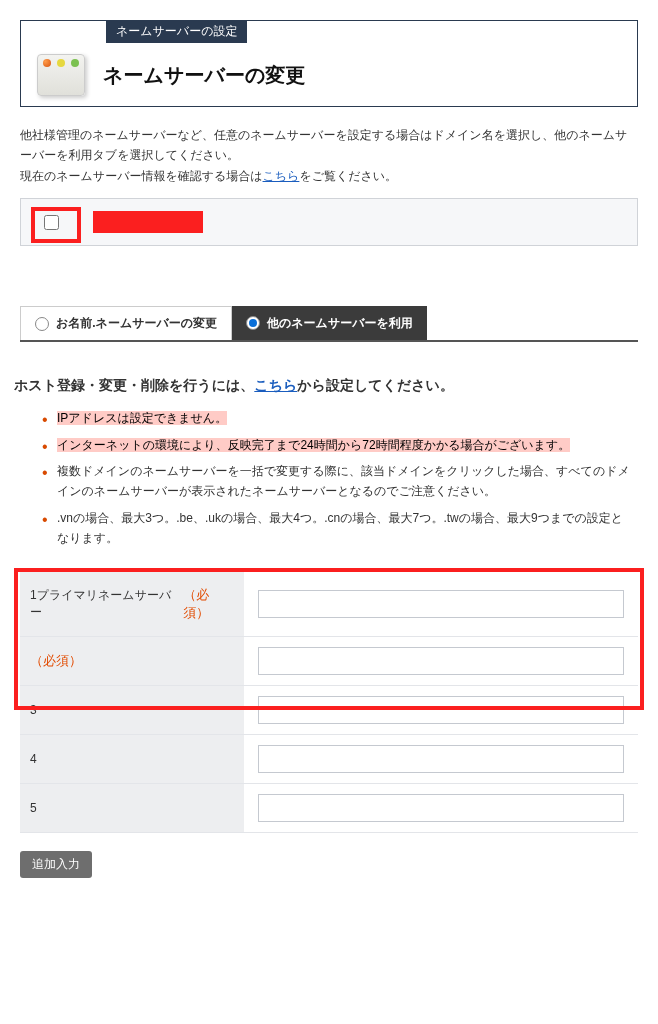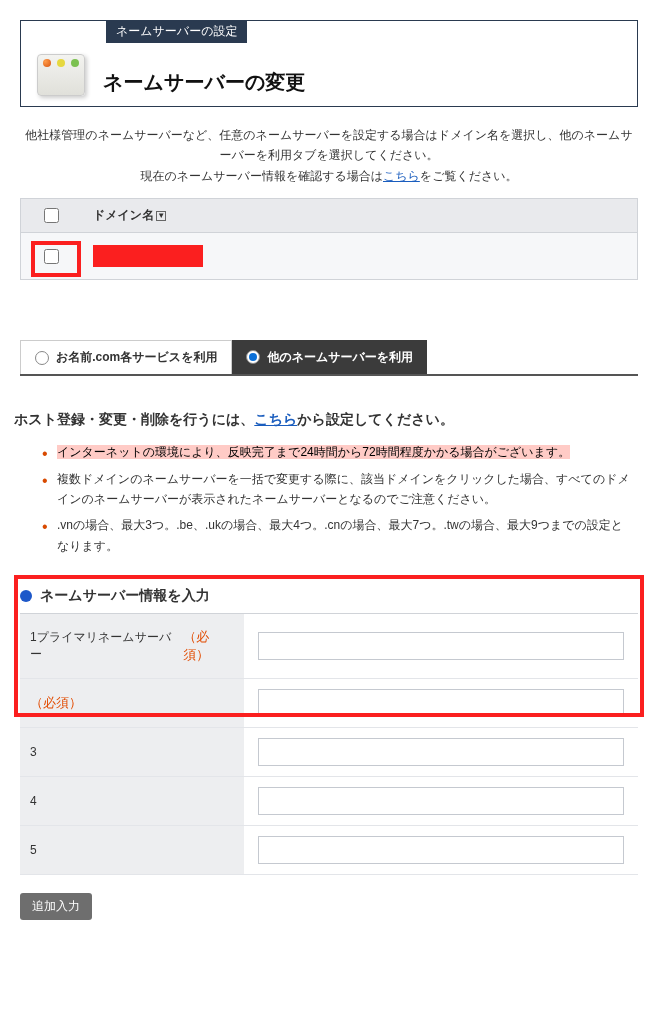--- a/index.html
+++ b/index.html
@@ -1,25 +1,25 @@
 <!DOCTYPE html>
 <html><head>
   <meta charset="utf-8">
   <style>
     * { margin: 0; padding: 0; box-sizing: border-box; }
     body { font-family: "Hiragino Kaku Gothic ProN", "メイリオ", Meiryo, sans-serif; font-size: 13px; color: #333; background: #fff; width: 658px; }
 
     .header-card { border: 1px solid #2a3a50; margin: 20px 20px 18px 20px; }
     .header-tab { background: #2a3a50; color: #fff; font-size: 12px; padding: 3px 10px; display: inline-block; position: relative; top: -1px; left: 85px; }
-    .header-body { display: flex; align-items: flex-end; padding: 10px 16px; }
+    .header-body { display: flex; align-items: center; padding: 10px 16px; }
     .header-icon { width: 48px; height: 42px; background: linear-gradient(180deg,#f3f3f0,#e0e0da); border: 1px solid #ccc; border-radius: 4px; position: relative; margin-right: 18px; box-shadow: 2px 2px 4px rgba(0,0,0,.2); }
     .header-icon::before { content:""; position:absolute; top:4px; left:5px; width:8px; height:8px; border-radius:50%; background: radial-gradient(circle at 30% 30%, #ff9c4a,#d85510); box-shadow: 14px 0 0 #e6d83f, 28px 0 0 #7bc150; }
     .header-title { font-size: 20px; font-weight: bold; color: #111; }
 
-    .intro { margin: 0 20px 12px 20px; font-size: 12px; line-height: 1.7; text-align: center; }
+    .intro { margin: 0 20px 12px 20px; font-size: 12px; line-height: 1.7; }
     .intro a { color: #1a5dbe; text-decoration: underline; }
 
     .domain-table { border: 1px solid #d0d3d8; margin: 0 20px; }
     .dt-head { background: #e9eaed; padding: 8px 10px; display: flex; align-items: center; gap: 22px; font-size: 12px; font-weight: bold; border-bottom: 1px solid #d0d3d8; }
     .dt-row { background: #f6f7f9; padding: 12px 10px; display: flex; align-items: center; gap: 22px; }
     .dt-check { width: 40px; display: flex; justify-content: center; }
     .dt-check input { width: 15px; height: 15px; }
     .hl-outline-box { position:absolute; top:8px; left:10px; width:50px; height:36px; border:4px solid #fb1f1f; }
     .hl-block { width: 110px; height: 22px; background: #fb1f1f; display: inline-block; }
     .dom-h { display:inline-flex; align-items:center; gap:2px;}
@@ -67,69 +67,57 @@
 </div>
 
 
 <div class="intro">
   <span>他社様管理のネームサーバーなど、任意のネームサーバーを設定する場合はドメイン名を選択し、他のネームサーバーを利用タブを選択してください。</span><br>
   <span>現在のネームサーバー情報を確認する場合は</span><a href="#">こちら</a><span>をご覧ください。</span>
 </div>
 
 
 <div class="domain-table">
-  <div class="dt-head">
-    <span class="dt-check">
-        <input type="checkbox" style="">
-      </span>
-    <span class="dom-h">
-      <span>ドメイン名</span>
-      <span class="sort-icon">▼</span>
-    </span>
-  </div>
   <div class="dt-row" style="position:relative;">
     <span class="hl-outline-box"></span>
     <span class="dt-check">
         <input type="checkbox" style="">
       </span>
     <span class="hl-block"></span>
   </div>
 </div>
 
 
 <div class="tabs-row">
   <div class="tab inactive">
     <span class="radio"></span>
-    <span>お名前.com各サービスを利用</span>
+    <span>お名前.ネームサーバーの変更</span>
   </div>
   <div class="tab active">
     <span class="radio on"></span>
     <span>他のネームサーバーを利用</span>
   </div>
 </div>
 
 
 <div class="host-note">
   <span>ホスト登録・変更・削除を行うには、</span><a href="#">こちら</a><span>から設定してください。</span>
 </div>
 
 
 <ul class="notes-list">
+  <li><mark class="hl">IPアドレスは設定できません。</mark></li>
   <li><mark class="hl">インターネットの環境により、反映完了まで24時間から72時間程度かかる場合がございます。</mark></li>
   <li><span>複数ドメインのネームサーバーを一括で変更する際に、該当ドメインをクリックした場合、すべてのドメインのネームサーバーが表示されたネームサーバーとなるのでご注意ください。</span></li>
   <li><span>.vnの場合、最大3つ。.be、.ukの場合、最大4つ。.cnの場合、最大7つ。.twの場合、最大9つまでの設定となります。</span></li>
 </ul>
 
 
 <div class="ns-section">
   <div class="red-frame" style="height:142px;"></div>
-  <div class="ns-title">
-    <span class="ns-bullet"></span>
-    <span>ネームサーバー情報を入力</span>
-  </div>
 
   <div class="ns-row">
     <div class="ns-lab">
         <span>1プライマリネームサーバー</span>
         <span class="ns-req">（必須）</span>
       </div>
     <div class="ns-inp">
         <input type="text" style="">
       </div>
   </div>

